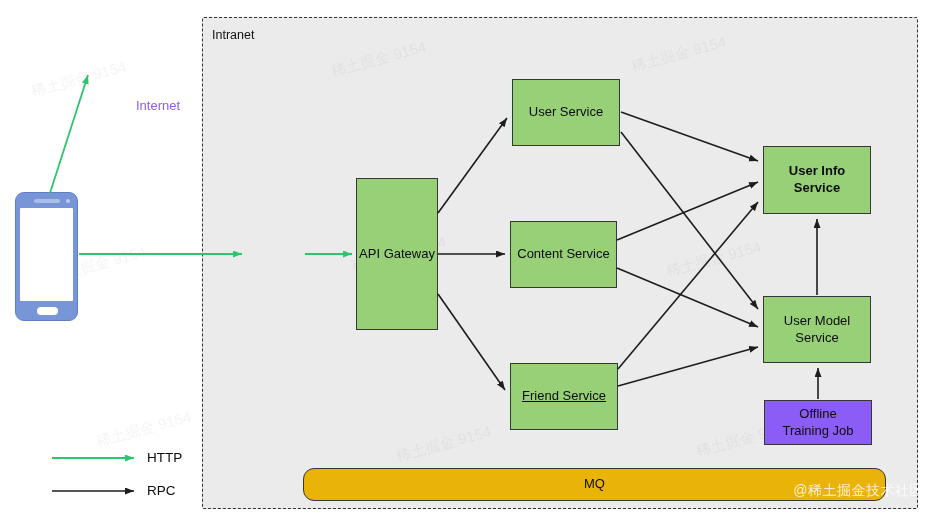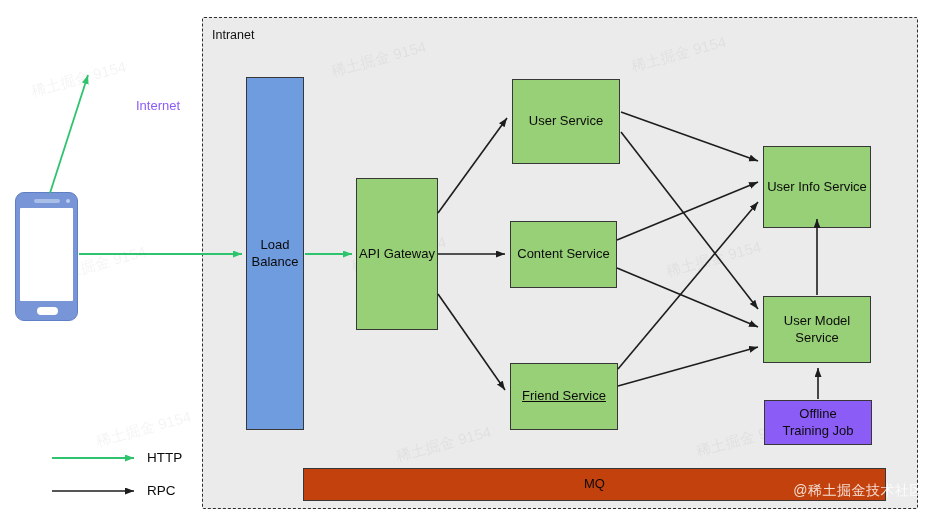--- a/index.html
+++ b/index.html
@@ -12,28 +12,28 @@
     background:#ebebeb; border:1.6px dashed #2e2e2e; border-radius:2px; z-index:1; }
   .intranet-label { position:absolute; left:9px; top:10px; font-size:12.5px; color:#111; }
 
   
   .node { position:absolute; display:flex; align-items:center; justify-content:center;
     text-align:center; font-size:13px; color:#0b0b0b; line-height:1.28; z-index:3;
     border:1.6px solid #373737; }
   .green  { background:#97d077; }
   .blue   { background:#6f9bdf; }
   .orange { background:#8b5cf6; }
-  .mqbar  { background:#c2410c; }
+  .mqbar  { background:#eab308;border-radius:11px; }
 
   .n-load-balance  { left:246px; top:77px;  width:58px;  height:353px; }
   .n-api-gateway   { left:356px; top:178px; width:82px;  height:152px; }
-  .n-user-service  { left:512px; top:79px;  width:108px; height:85px; }
+  .n-user-service  { left:512px; top:79px;  width:108px; height:67px; }
   .n-content-service{ left:510px; top:221px; width:107px; height:67px; }
   .n-friend-service{ left:510px; top:363px; width:108px; height:67px;text-decoration:underline; }
-  .n-user-info     { left:763px; top:146px; width:108px; height:82px; }
+  .n-user-info     { left:763px; top:146px; width:108px; height:68px;font-weight:bold; }
   .n-user-model    { left:763px; top:296px; width:108px; height:67px; }
   .n-offline       { left:764px; top:400px; width:108px; height:45px; }
   .n-offline span  { display:inline-block; max-width:84px; }
   .n-mq            { left:303px; top:468px; width:583px; height:33px; }
 
   
   .cloud-wrap { position:absolute; left:49px; top:2px; width:134px; height:86px; z-index:3; }
   .cloud-label { position:absolute; left:0; top:34px; width:100%; text-align:center;
     font-size:13.5px; font-weight:400; color:#0b0b0b; }
 
@@ -78,23 +78,20 @@
 
   <div class="internet-label">Internet</div>
 
   <div class="phone">
     <div class="phone-speaker"></div>
     <div class="phone-camera"></div>
     <div class="phone-screen"></div>
     <div class="phone-home"></div>
   </div>
 
-  <div class="node blue n-load-balance">
-    <span>Load Balance</span>
-  </div>
   <div class="node green n-api-gateway">
     <span>API Gateway</span>
   </div>
   <div class="node green n-user-service">
     <span>User Service</span>
   </div>
   <div class="node green n-content-service">
     <span>Content Service</span>
   </div>
   <div class="node green n-friend-service">

